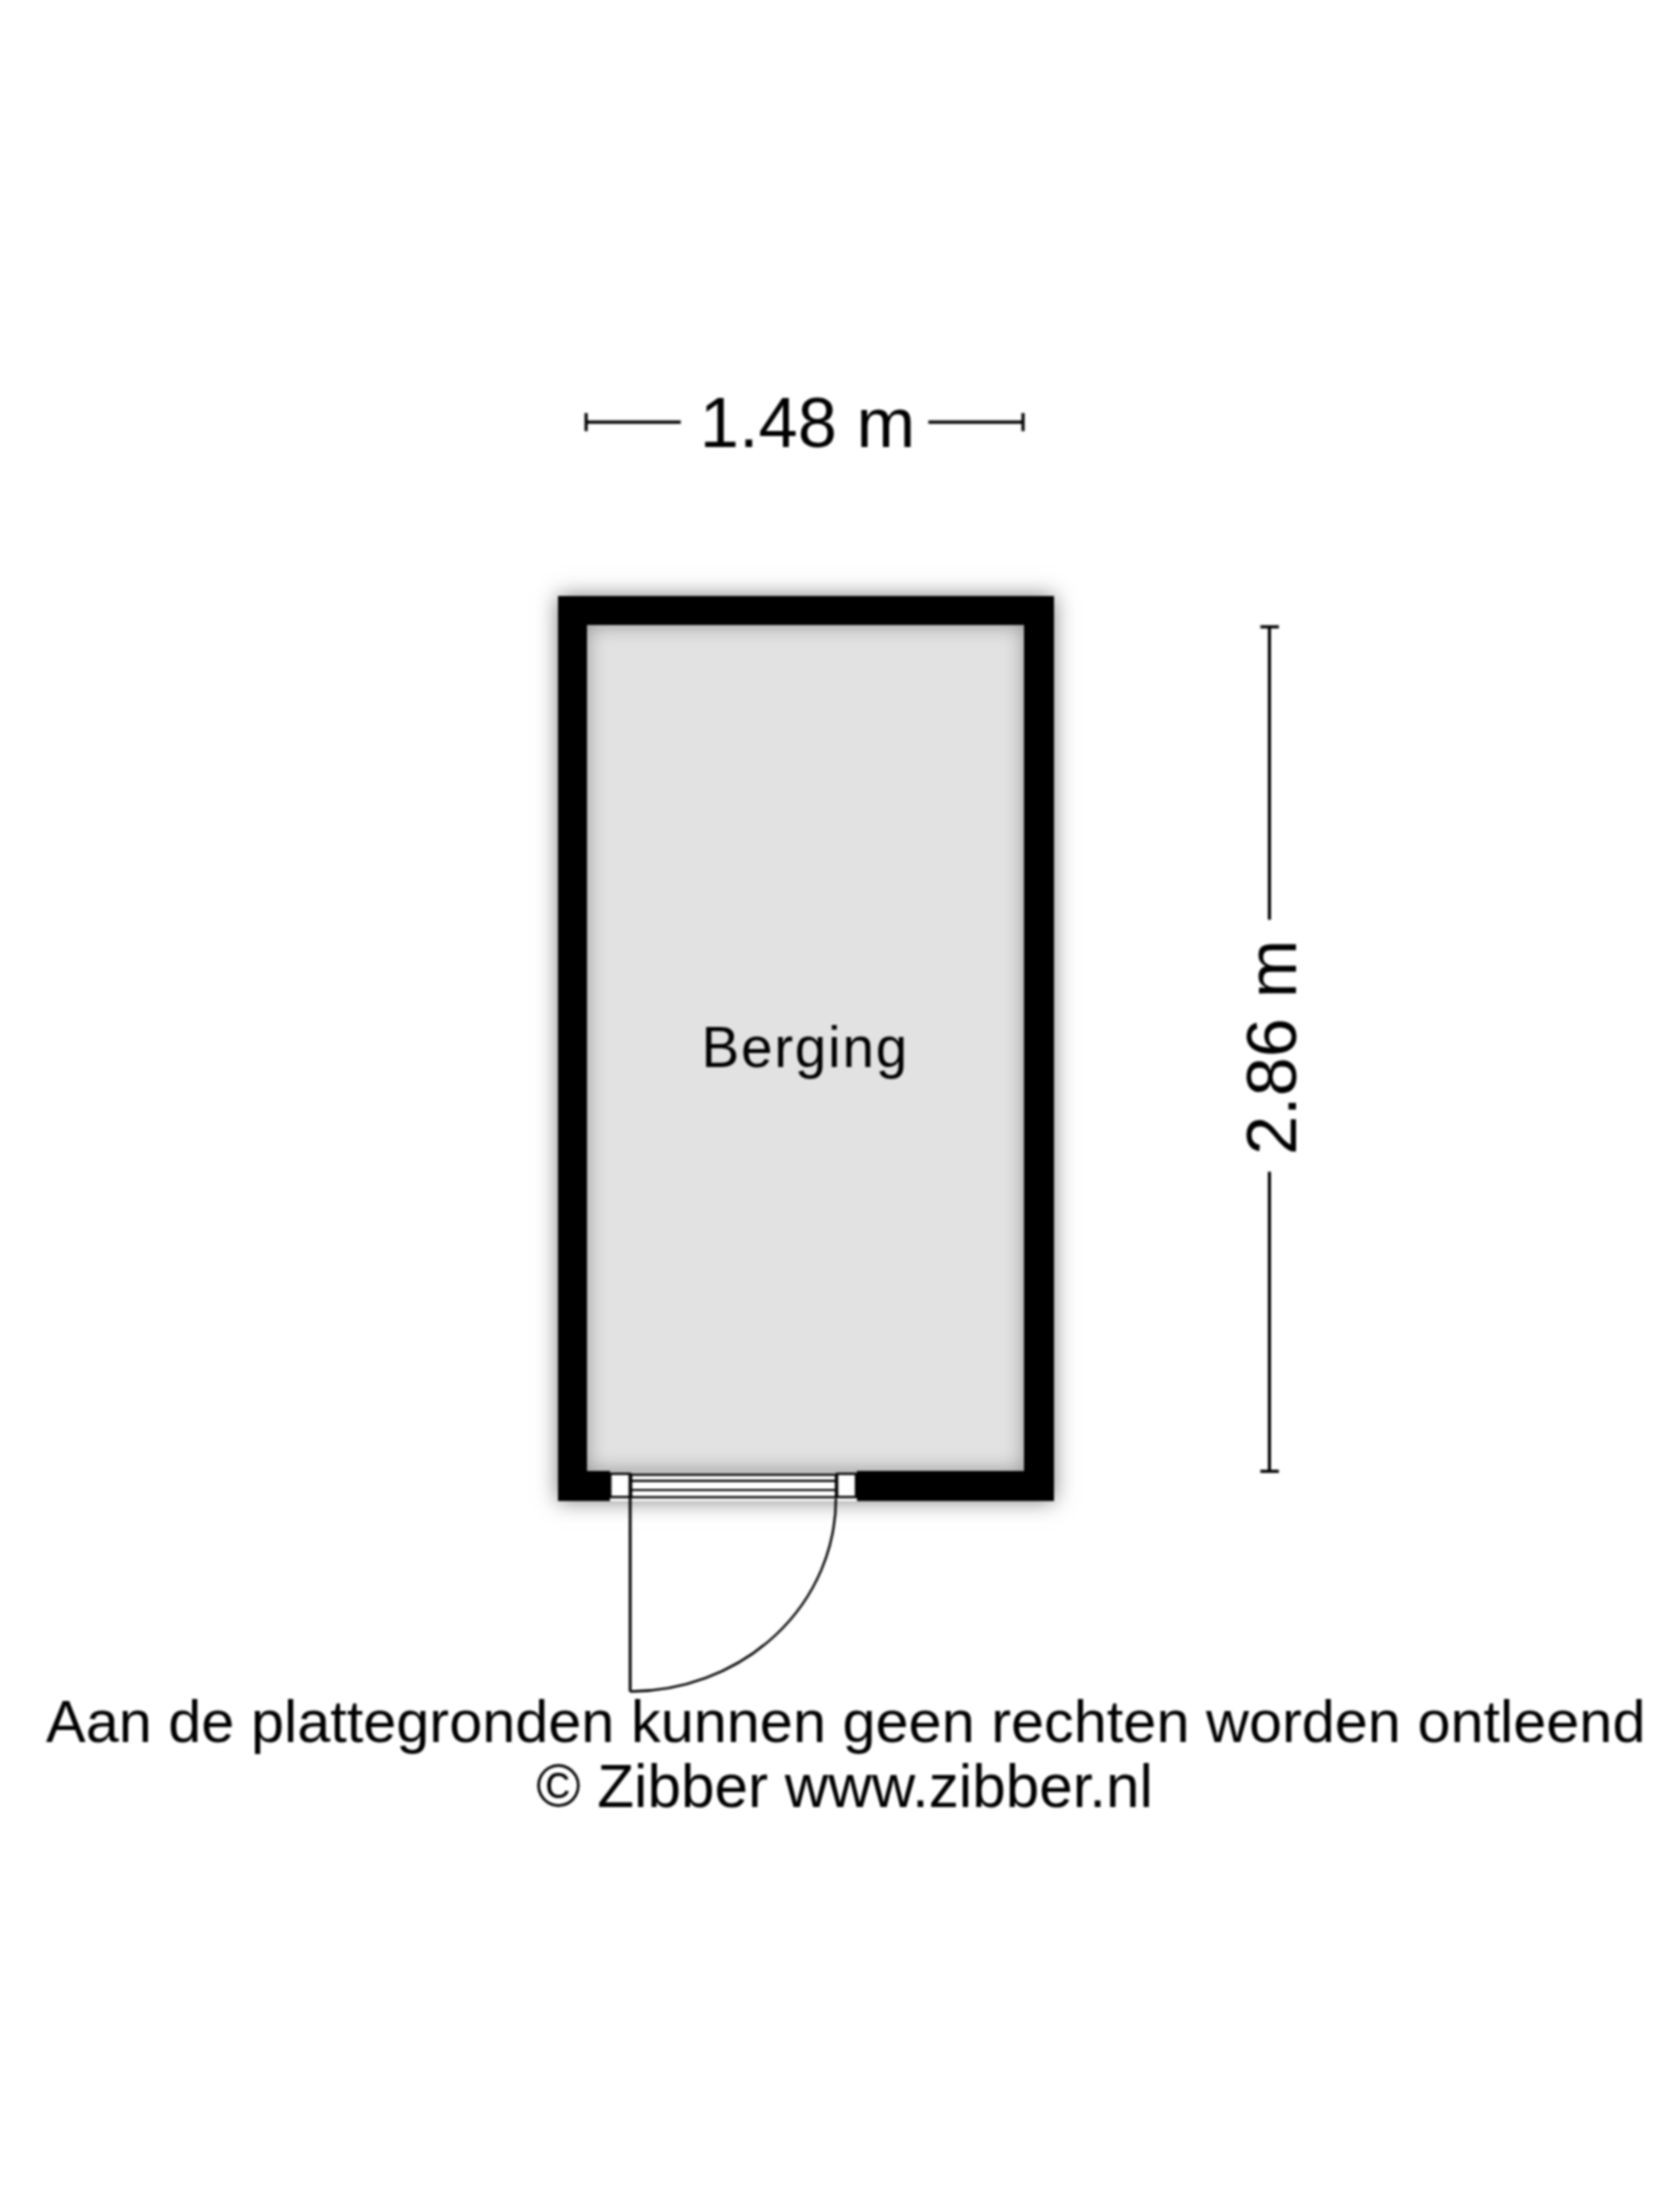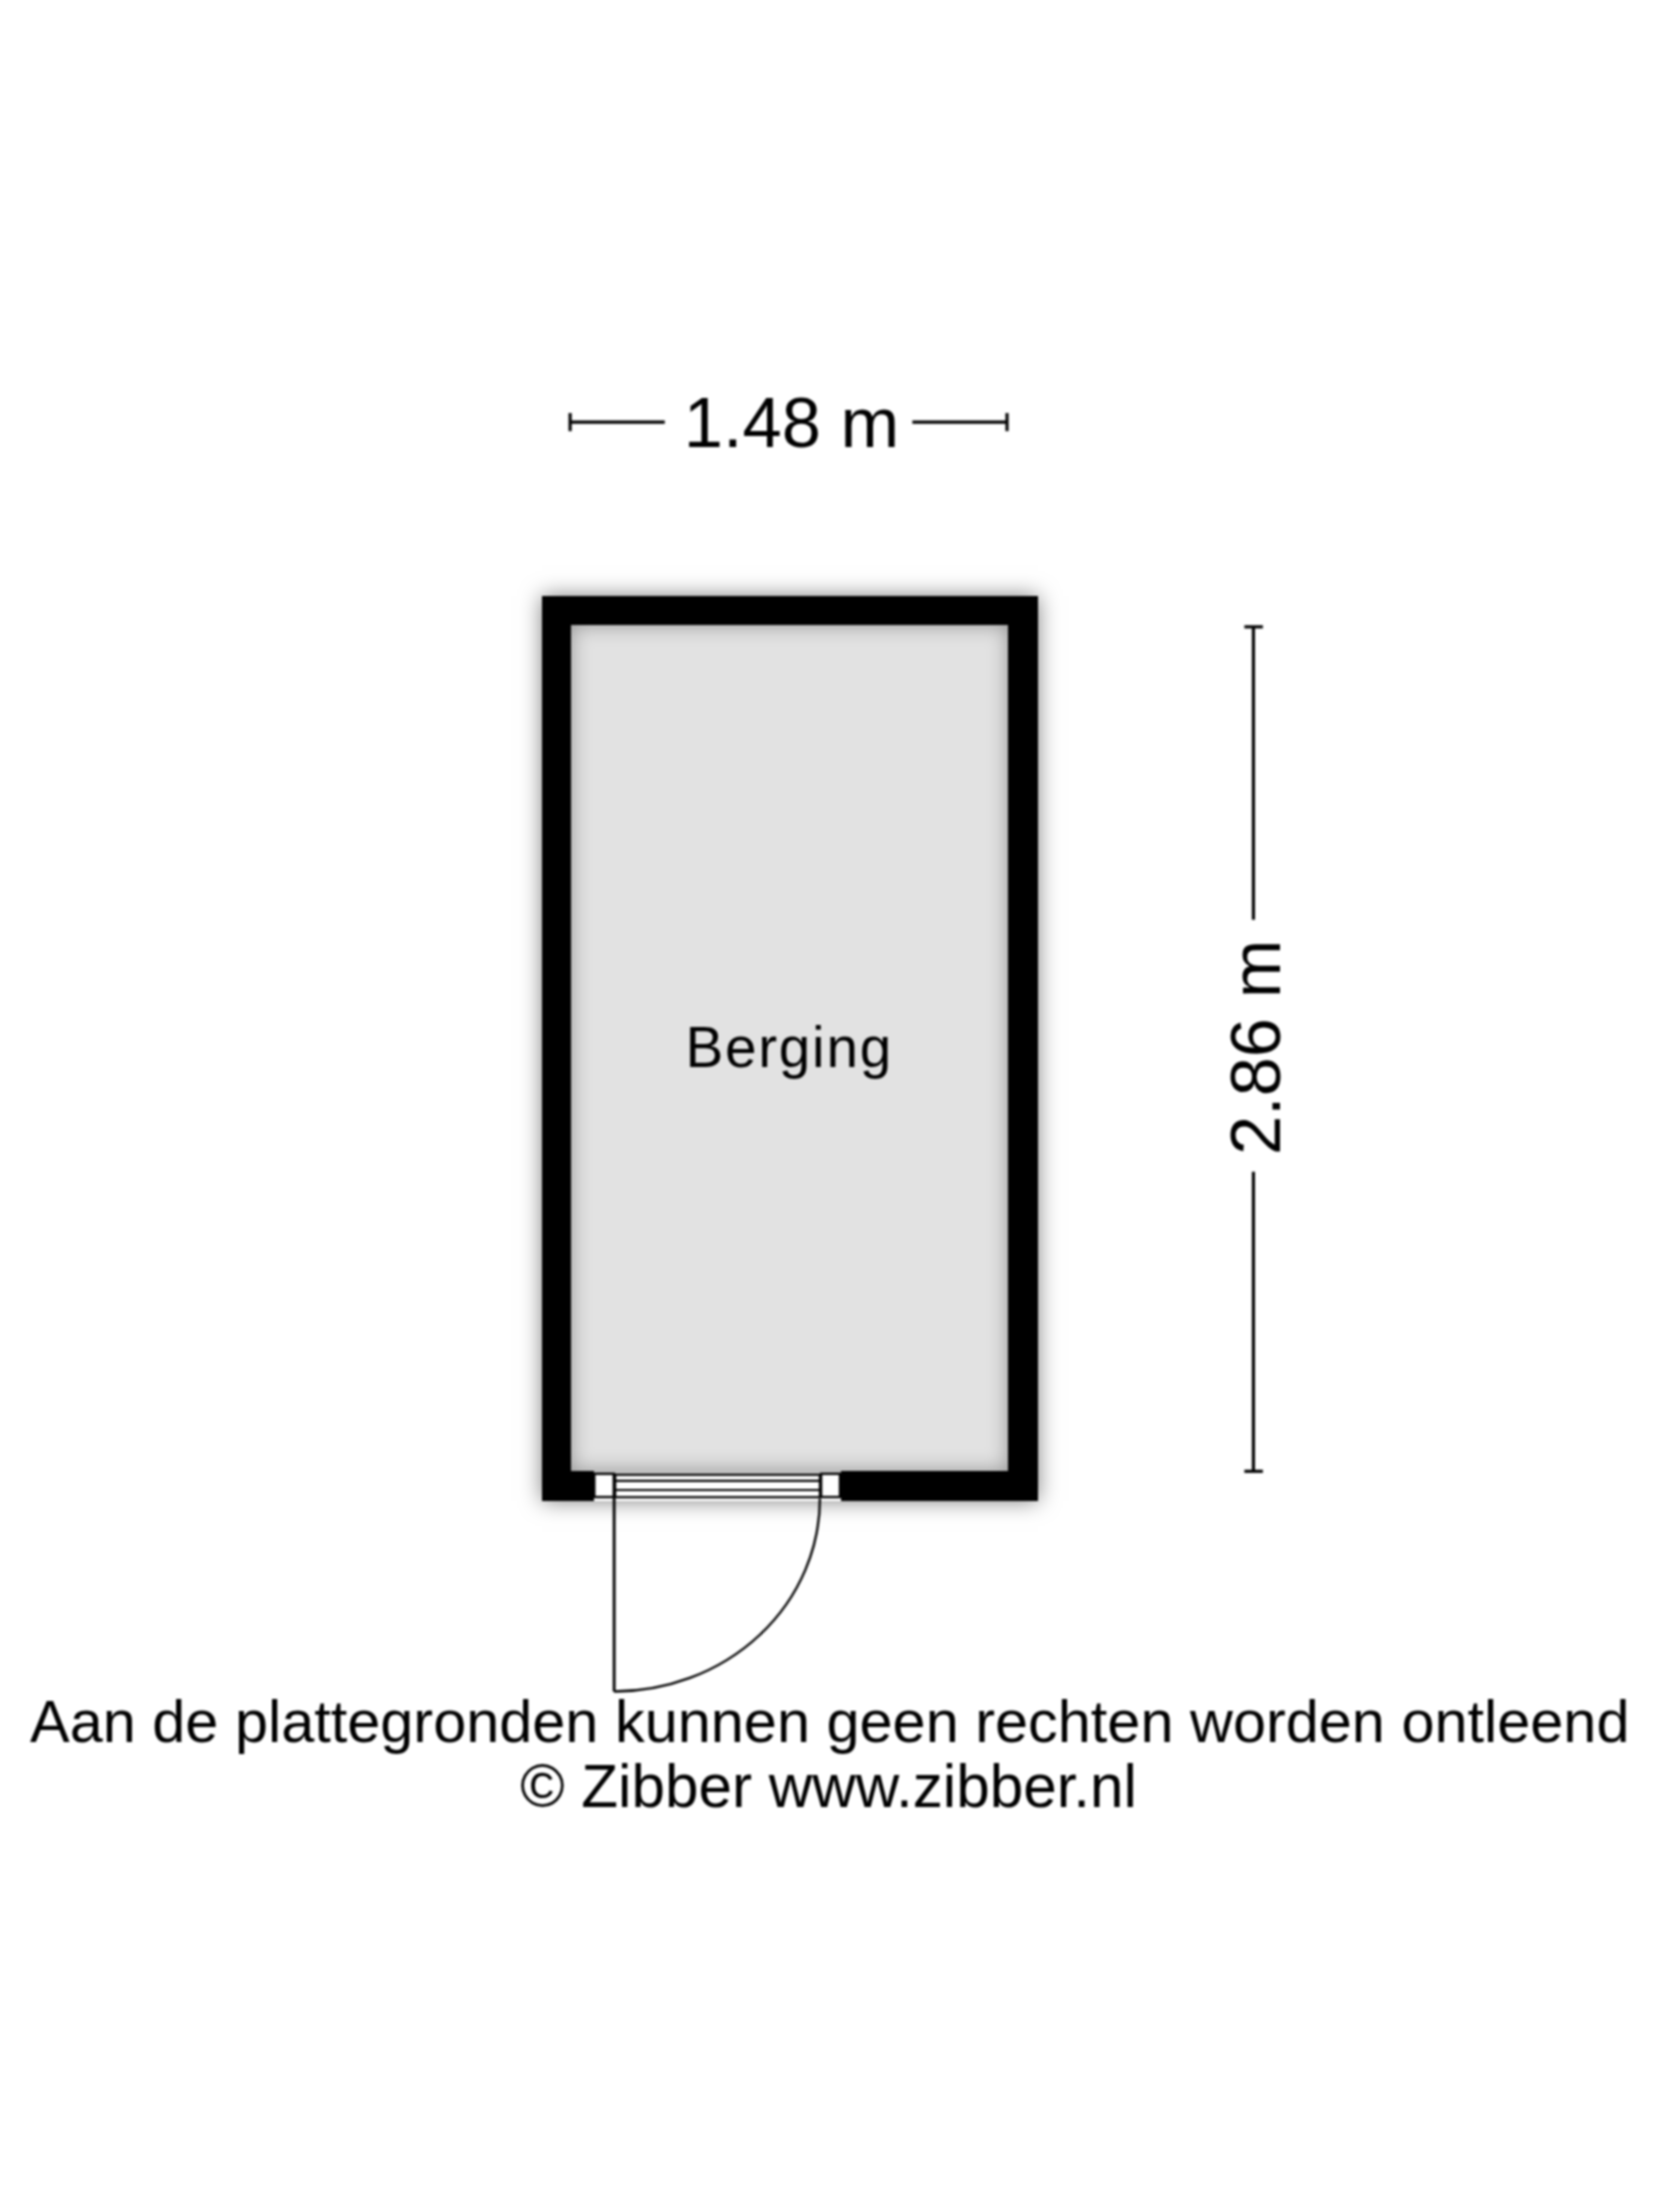--- a/index.html
+++ b/index.html
@@ -2,21 +2,21 @@
 <html style="font-size:12.6px"><head>
 <meta charset="utf-8">
 <style>
   html,body{margin:0;padding:0;}
   body{width:1654px;height:2205px;background:#ffffff;position:relative;overflow:hidden;
        font-family:"Liberation Sans",sans-serif;}
   .abs{position:absolute;}
 </style>
 </head>
 <body>
-<div id="wrap" style="position:absolute;left:0;top:0;width:1394px;height:2205px;filter:blur(0.9px);background:#fff;">
+<div id="wrap" style="position:absolute;left:16px;top:0;width:1394px;height:2205px;filter:blur(0.9px);background:#fff;">
 
   <div class="abs" style="left:542px;top:596px;width:496px;height:905px;background:#000;
        box-shadow:0 0 20.5px rgba(0,0,0,0.50);"></div>
 
   <div class="abs" style="left:571px;top:625px;width:437px;height:846px;background:#e2e2e2;
        box-shadow:inset 0 0 20.5px rgba(0,0,0,0.35);"></div>
 
   <div class="abs" style="left:594px;top:1471px;width:247px;height:30px;background:#fff;"></div>
   <div class="abs" style="left:594px;top:1471px;width:247px;height:3.2px;background:#c6c6c6;"></div>
 

